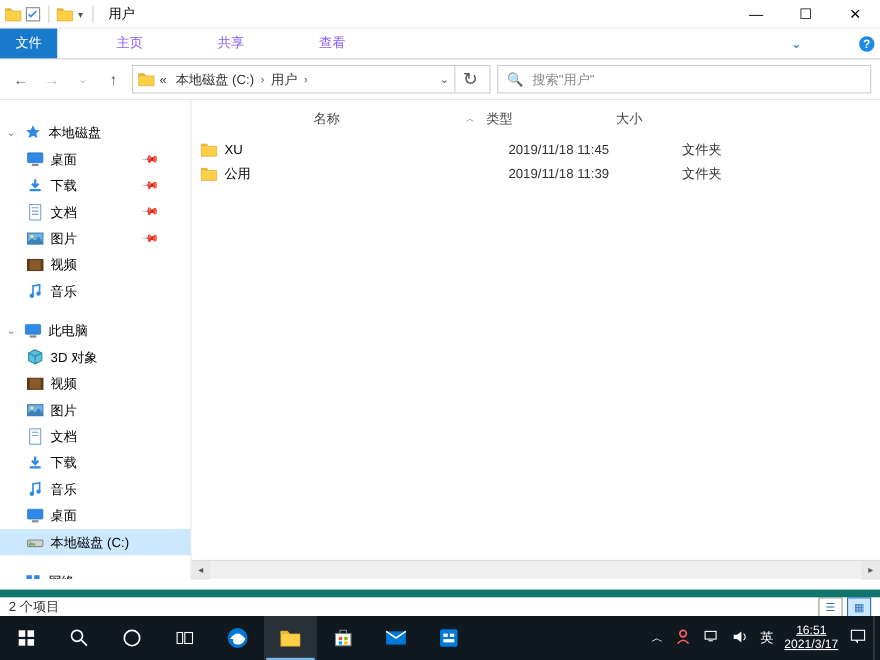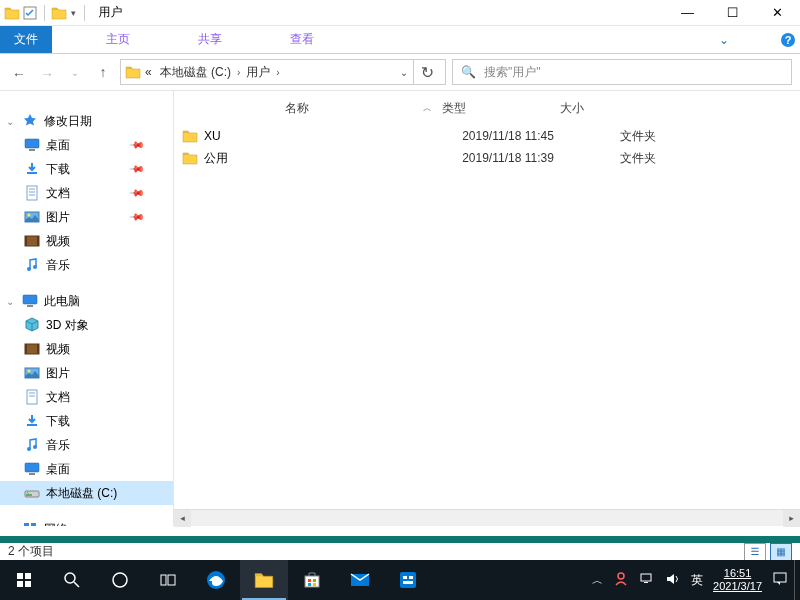--- a/index.html
+++ b/index.html
@@ -177,21 +177,21 @@
 <div class="body">
 
   <div class="sidebar">
     <div class="node" style="position:relative;">
       <span class="chev">⌄</span>
       <span class="iconbox">
           <svg width="16" height="16" viewBox="0 0 16 16">
             <path d="M8 1 l2 4 4 .5 -3 3 1 4 -4 -2 -4 2 1 -4 -3 -3 4 -.5 z" fill="#2e8ae6"></path>
           </svg>
         </span>
-      <span>修改日期</span>
+      <span>本地磁盘</span>
     </div>
     <div class="node sub">
         <span class="iconbox">
           <svg width="16" height="16" viewBox="0 0 16 16">
             <use href="#monitor-icon"></use>
           </svg>
         </span>
         <span>桌面</span>
         <span class="pin">📌</span>
       </div>

